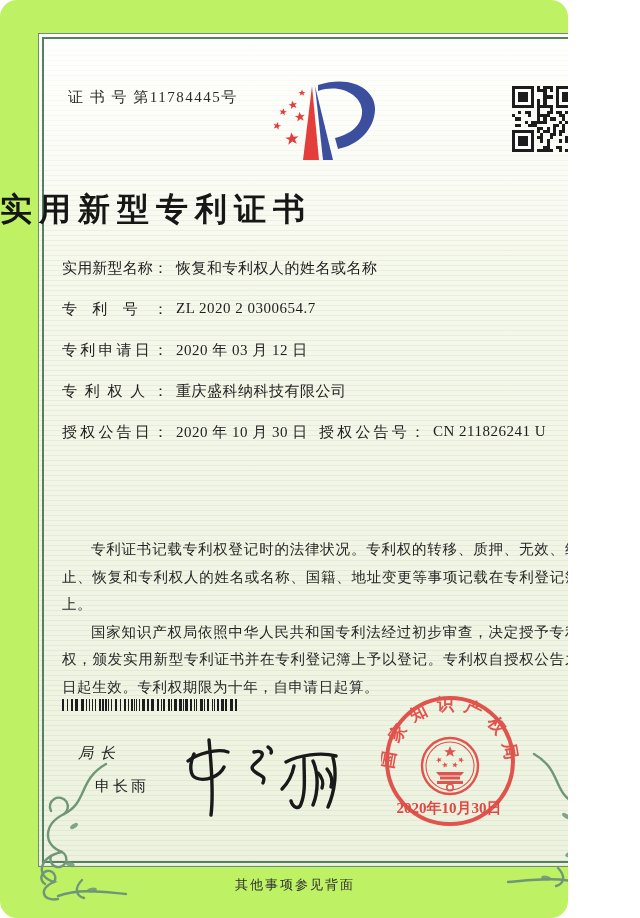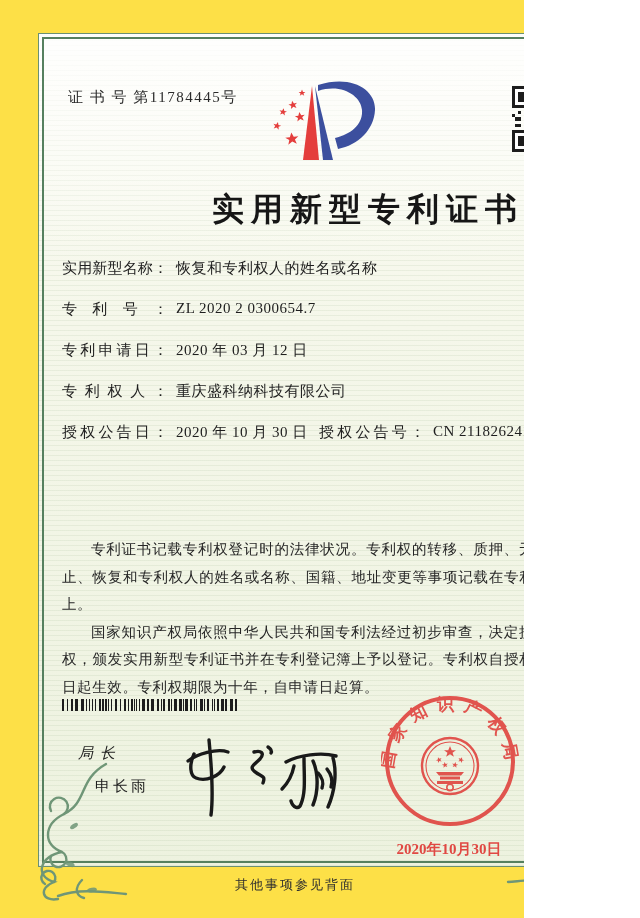--- a/index.html
+++ b/index.html
@@ -1,20 +1,21 @@
 <!DOCTYPE html>
 <html><head>
 <meta charset="utf-8">
 <style>
   html,body{margin:0;padding:0;background:#ffffff;}
   .page{
-    position:relative;width:524px;height:918px;overflow:hidden;
-    background:#fde047;
+    position:relative;width:568px;height:918px;overflow:hidden;
+    background:#bef264;
     font-family:"Liberation Serif","DejaVu Serif",serif;
     color:#222;
+    border-radius:17px;
   }
   
   .frame{
     position:absolute;left:38px;top:33px;width:562px;height:834px;
     border:1.5px solid #6b9073;
     background:
       repeating-linear-gradient(0deg, rgba(140,170,125,.13) 0 1px, rgba(0,0,0,0) 1px 5px),
       linear-gradient(180deg,#fcfcf5 0%,#f5f7ea 35%,#edf2df 100%);
     box-sizing:border-box;
   }
@@ -26,21 +27,21 @@
     position:absolute;left:0;right:0;top:0;height:230px;
     background:linear-gradient(180deg,rgba(255,255,255,.85),rgba(255,255,255,0));
   }
   .cert-no{
     position:absolute;left:68px;top:88px;
     font-size:15px;letter-spacing:1.5px;color:#2a2a2a;
   }
   .logo{position:absolute;left:266px;top:78px;width:172px;height:96px;}
   .qr{position:absolute;left:512px;top:86px;width:66px;height:66px;}
   .title{
-    position:absolute;left:0;right:0;top:188px;text-align:right;
+    position:absolute;left:0;right:0;top:188px;text-align:left;
     font-size:32px;font-weight:bold;letter-spacing:7px;color:#161616;
   }
   .fields{position:absolute;left:62px;top:259px;width:525px;}
   .frow{position:relative;height:22px;margin-bottom:19px;font-size:15px;white-space:nowrap;}
   .flabel{
     display:inline-block;width:106px;vertical-align:top;
     text-align:justify;text-align-last:justify;color:#1e1e1e;
   }
   .fvalue{margin-left:8px;color:#1e1e1e;letter-spacing:.5px;}
   .pair2{position:absolute;left:257px;top:0;}
@@ -49,21 +50,21 @@
     font-size:14.5px;line-height:27.5px;text-align:justify;
     letter-spacing:.6px;color:#262626;
   }
   .paras p{margin:0;text-indent:2em;}
   .barcode{position:absolute;left:62px;top:699px;width:178px;height:12px;}
   .signoff-title{position:absolute;left:78px;top:744px;font-size:15px;letter-spacing:7px;font-weight:500;color:#1c1c1c;font-style:italic;}
   .signoff-name{position:absolute;left:95px;top:777px;font-size:15px;letter-spacing:3px;font-weight:500;color:#1c1c1c;}
   .signature{position:absolute;left:175px;top:731px;width:172px;height:86px;}
   .seal{position:absolute;left:381px;top:692px;width:138px;height:138px;opacity:.93;}
   .seal-date{
-    position:absolute;left:374px;top:840px;width:150px;text-align:center;
+    position:absolute;left:374px;top:799px;width:150px;text-align:center;
     font-size:15px;font-weight:bold;color:#e04843;letter-spacing:0;
   }
   .page-info{
     position:absolute;left:38px;top:845px;width:562px;text-align:center;
     font-size:12.5px;letter-spacing:2px;color:#2a2a2a;
   }
   .back-note{
     position:absolute;left:0;top:876px;width:590px;text-align:center;
     font-size:13px;letter-spacing:2px;color:#2e2e2e;
   }

